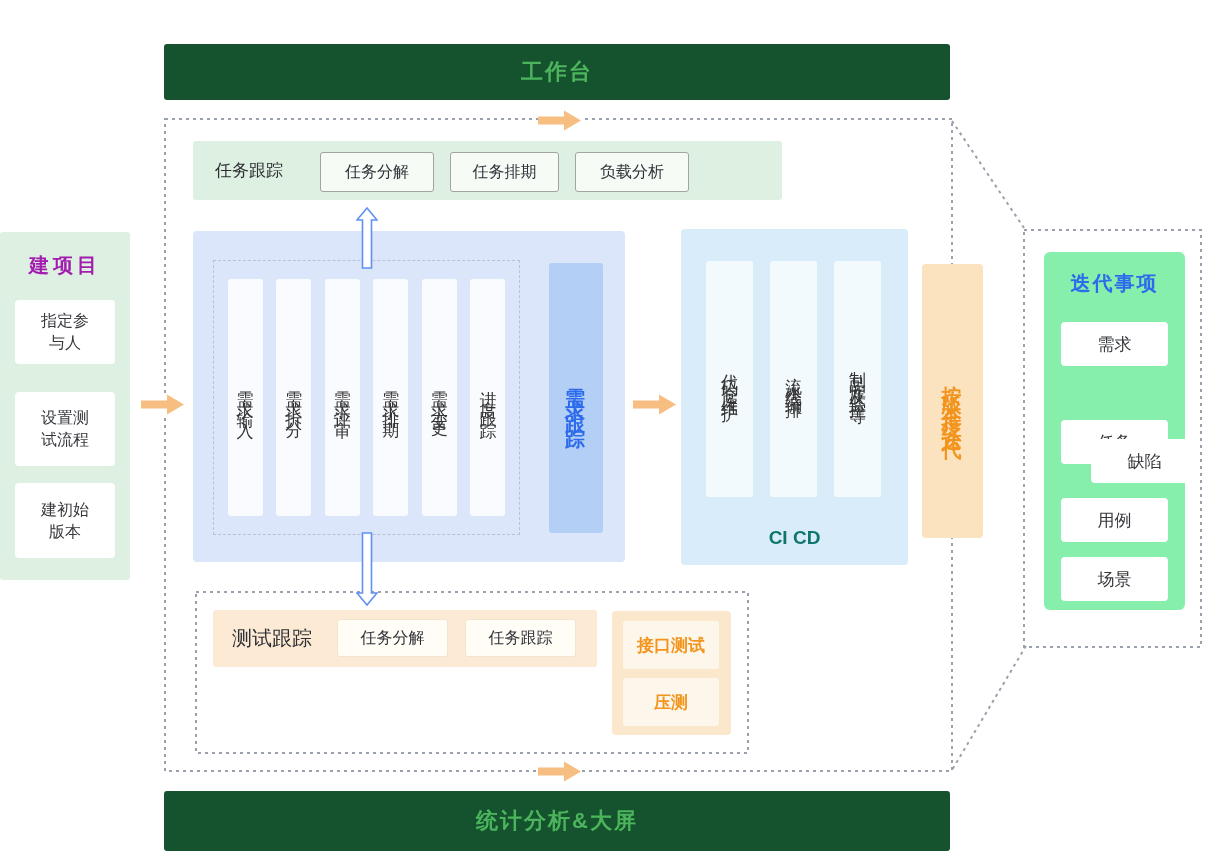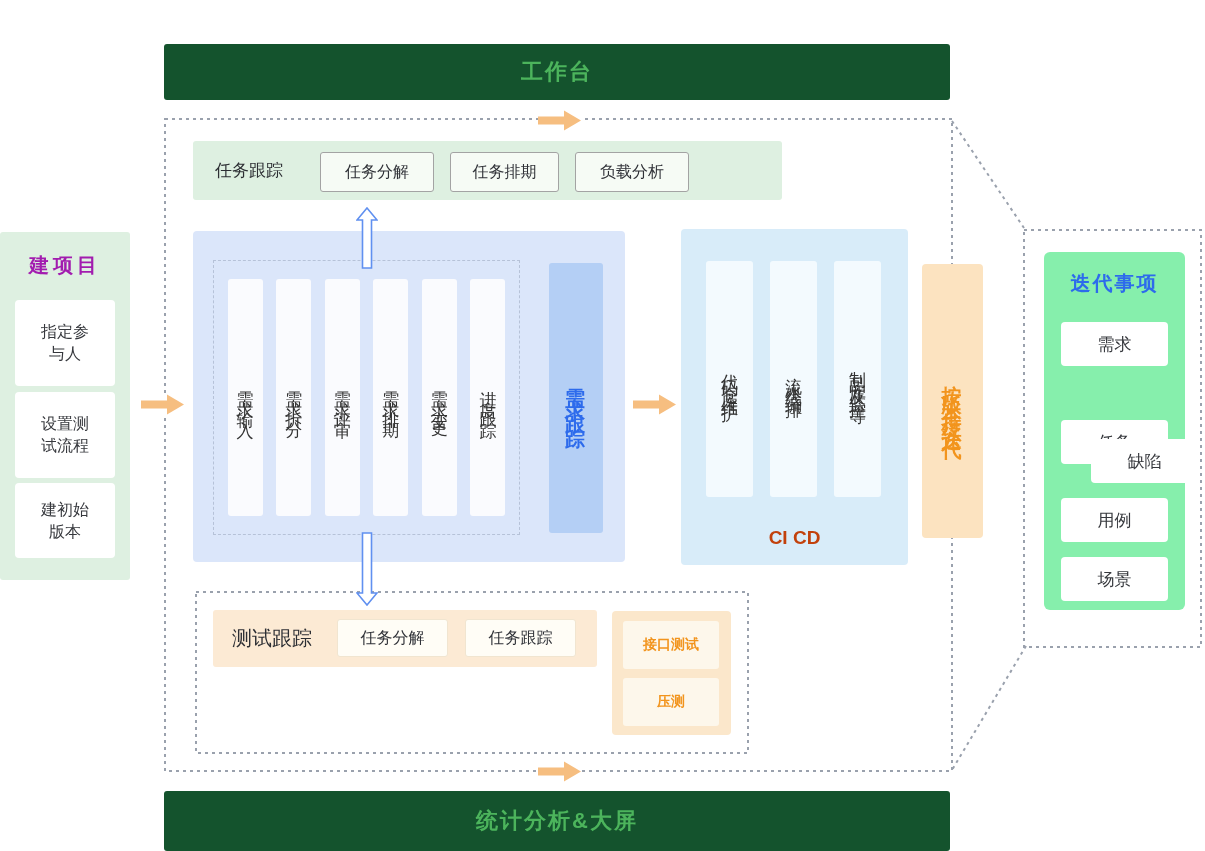--- a/index.html
+++ b/index.html
@@ -20,31 +20,31 @@
   
   .blue-panel{background:#dbe6fa;border-radius:4px;}
   .inner-dashed{border:1.5px dashed #b6c2d8;display:flex;align-items:center;justify-content:space-evenly;}
   .vcard{background:#fafbfe;border-radius:3px;display:flex;align-items:center;justify-content:center;}
   .vtext{writing-mode:vertical-rl;text-orientation:upright;font-size:17px;color:#333;letter-spacing:10px;}
   .req-hl{background:#b4cff5;border-radius:3px;display:flex;align-items:center;justify-content:center;}
   .req-hl .vtext{font-size:20px;font-weight:bold;color:#2d6bec;letter-spacing:13px;}
   
   .cicd-panel{background:#d8ecf9;border-radius:4px;}
   .cicd-card{background:#f3fafe;border-radius:3px;display:flex;align-items:center;justify-content:center;}
-  .cicd-label{position:absolute;left:0;right:0;bottom:16px;text-align:center;font-size:19px;font-weight:bold;color:#c2410c;}
+  .cicd-label{position:absolute;left:0;right:0;bottom:16px;text-align:center;font-size:19px;font-weight:bold;color:#0f766e;}
   
   .version-bar{background:#fce3c0;border-radius:4px;display:flex;align-items:center;justify-content:center;}
   .version-bar .vtext{font-size:20px;font-weight:bold;color:#f2941d;letter-spacing:9px;}
   .band{background:#fcead4;border-radius:3px;}
   .band-label{position:absolute;left:19px;top:0;bottom:0;display:flex;align-items:center;font-size:20px;color:#2c2e33;}
   .band-btn{position:absolute;top:9px;height:38px;width:111px;background:#fffdf6;border:1px solid #f1e5d0;
     border-radius:3px;display:flex;align-items:center;justify-content:center;font-size:16px;color:#303238;box-sizing:border-box;}
   .extra-panel{background:#fbe7cb;border-radius:4px;}
   .extra-btn{position:absolute;left:11px;width:96px;height:48px;background:#fdf7eb;border-radius:3px;
-    display:flex;align-items:center;justify-content:center;font-size:14px;font-weight:bold;color:#f2941d;text-align:center;}
+    display:flex;align-items:center;justify-content:center;font-size:17px;font-weight:bold;color:#f2941d;text-align:center;}
   
   .iter-panel{background:#86efac;border-radius:6px;}
   .iter-title{position:absolute;top:18px;left:0;right:0;text-align:center;font-size:20px;font-weight:bold;color:#2d6bec;letter-spacing:2px;}
   .iter-card{position:absolute;left:17px;width:107px;height:44px;background:#ffffff;border-radius:4px;
     display:flex;align-items:center;justify-content:center;font-size:17px;color:#36383d;}
   svg{display:block;}
 </style>
 </head>
 <body>
 
@@ -57,23 +57,23 @@
     <line x1="952" y1="121" x2="1026" y2="231" stroke="#9aa1ad" stroke-width="2" stroke-dasharray="3 4"></line>
     <line x1="1026" y1="646" x2="952" y2="770" stroke="#9aa1ad" stroke-width="2" stroke-dasharray="3 4"></line>
   </svg>
 
   <div class="abs green-bar" style="left:164px;top:44px;width:786px;height:56px;">
     <span class="t">工作台</span>
   </div>
 
   <div class="abs green-panel" style="left:0;top:232px;width:130px;height:348px;">
     <div class="green-title" style="padding-top:20px;">建项目</div>
-    <div class="abs white-card" style="left:15px;top:68px;width:100px;height:86px;">指定参
+    <div class="abs white-card" style="left:15px;top:68px;width:100px;height:64px;">指定参
 与人</div>
-    <div class="abs white-card" style="left:15px;top:160px;width:100px;height:86px;">设置测
+    <div class="abs white-card" style="left:15px;top:160px;width:100px;height:74px;">设置测
 试流程</div>
     <div class="abs white-card" style="left:15px;top:251px;width:100px;height:75px;">建初始
 版本</div>
   </div>
 
   <div class="abs green-panel" style="left:193px;top:141px;width:589px;height:59px;">
     <div class="abs" style="left:22px;top:0;height:59px;display:flex;align-items:center;font-size:17px;color:#2c2e33;">任务跟踪</div>
     <div class="abs chip" style="left:127px;top:11px;width:112px;height:38px;">任务分解</div>
     <div class="abs chip" style="left:257px;top:11px;width:107px;height:38px;">任务排期</div>
     <div class="abs chip" style="left:382px;top:11px;width:112px;height:38px;">负载分析</div>

